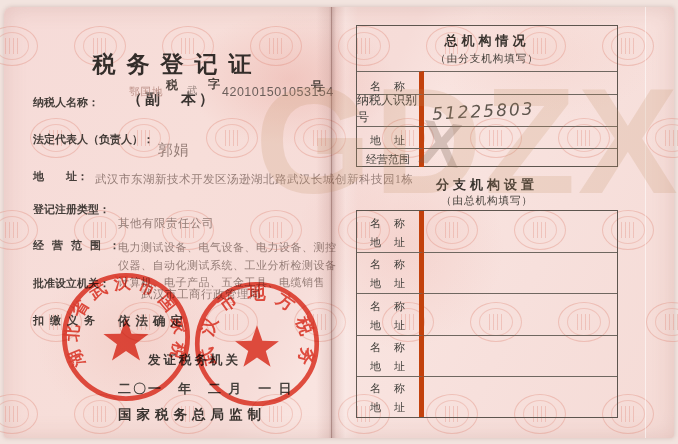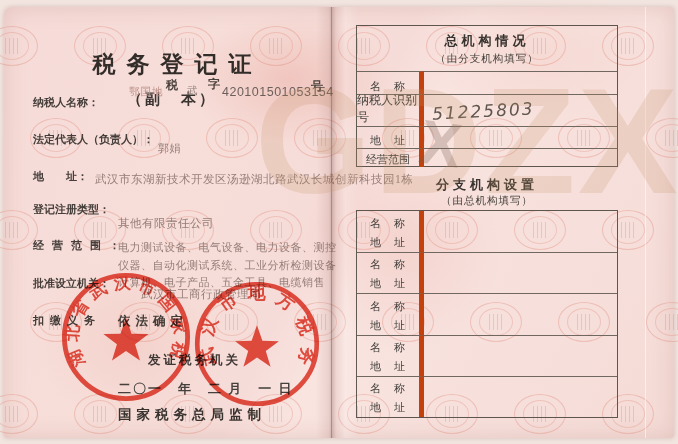--- a/index.html
+++ b/index.html
@@ -37,21 +37,21 @@
   .subtitle{left:62px;top:90px;width:220px;text-align:center;font-size:15px;font-weight:bold;letter-spacing:3px;color:#3a3431;}
   .ser-pre{left:129px;top:85px;font-size:10.5px;color:#bd9289;letter-spacing:1px;}
   .ser-c1{left:166px;top:77px;font-size:12px;font-weight:bold;color:#4c423d;}
   .ser-c2{left:187px;top:84px;font-size:10.5px;color:#8f7d78;}
   .ser-c3{left:208px;top:76px;font-size:12px;font-weight:bold;color:#4c423d;}
   .ser-num{left:222px;top:85px;font-size:12.5px;color:#6c5f5b;letter-spacing:.5px;font-family:"Liberation Sans","DejaVu Sans",sans-serif;}
   .ser-suf{left:311px;top:78px;font-size:12px;font-weight:bold;color:#4c423d;}
   .flabel{font-size:11px;font-weight:bold;color:#443d39;}
   .fvalue{font-size:11.5px;color:#957d77;letter-spacing:.5px;white-space:nowrap;}
   .l-name{left:33px;top:95px;}        .v-name{left:118px;top:106px;}
-  .l-rep{left:33px;top:132px;}        .v-rep{left:158px;top:141px;font-size:11px;}
+  .l-rep{left:33px;top:132px;}        .v-rep{left:158px;top:141px;font-size:15px;}
   .l-addr{left:33px;top:169px;}       .v-addr{left:95px;top:172px;font-size:11.5px;}
   .l-type{left:33px;top:202px;}       .v-type{left:118px;top:216px;}
   .l-scope{left:33px;top:238px;letter-spacing:8px;}
   .v-scope1{left:118px;top:240px;font-size:11px;}
   .v-scope2{left:118px;top:258px;font-size:11px;}
   .v-scope3{left:118px;top:275px;font-size:11px;}
   .l-appr{left:33px;top:276px;}       .v-appr{left:113px;top:287px;margin-left:28px;}
   .l-withh{left:33px;top:313px;letter-spacing:6px;}
   .v-withh{left:118px;top:313px;font-size:12.5px;font-weight:bold;color:#443d39;letter-spacing:5px;}
   .issuer{left:148px;top:352px;font-size:12.5px;font-weight:bold;color:#3e3835;letter-spacing:3px;}

